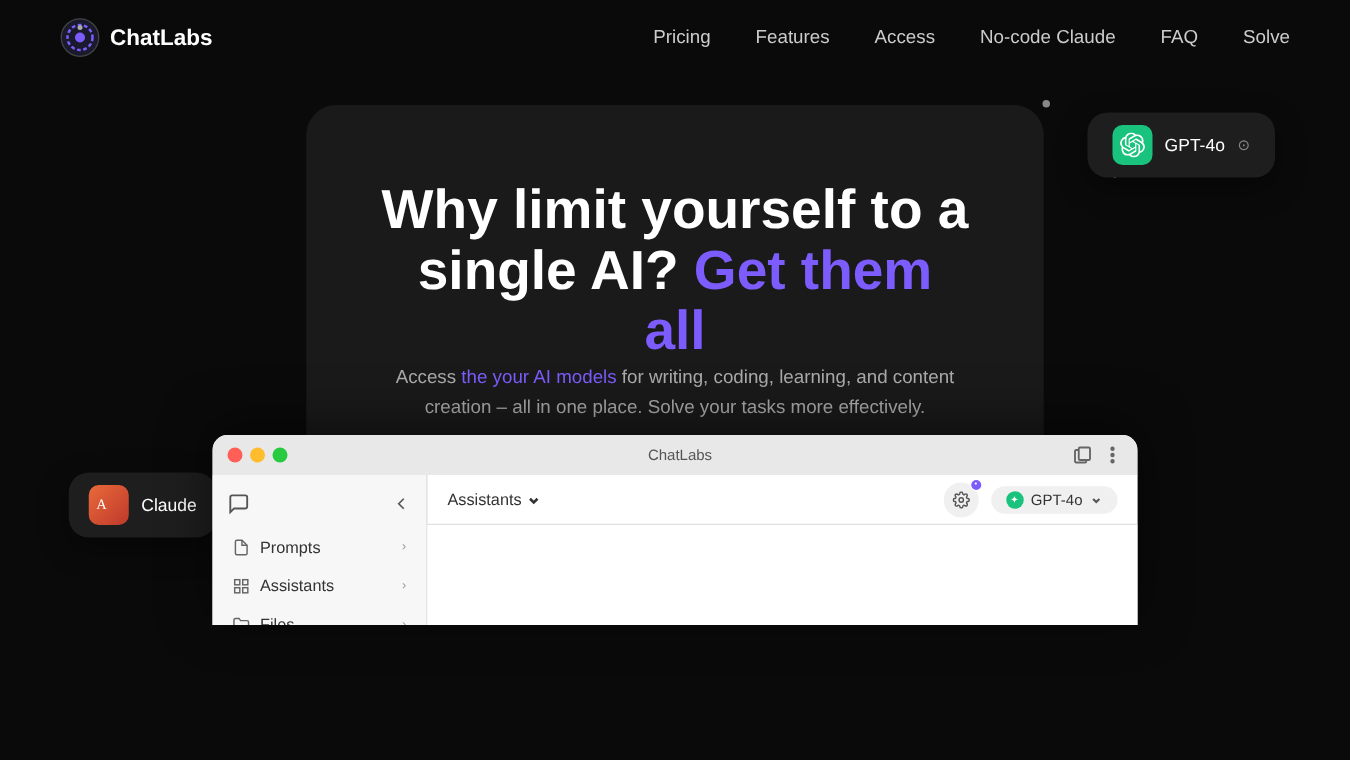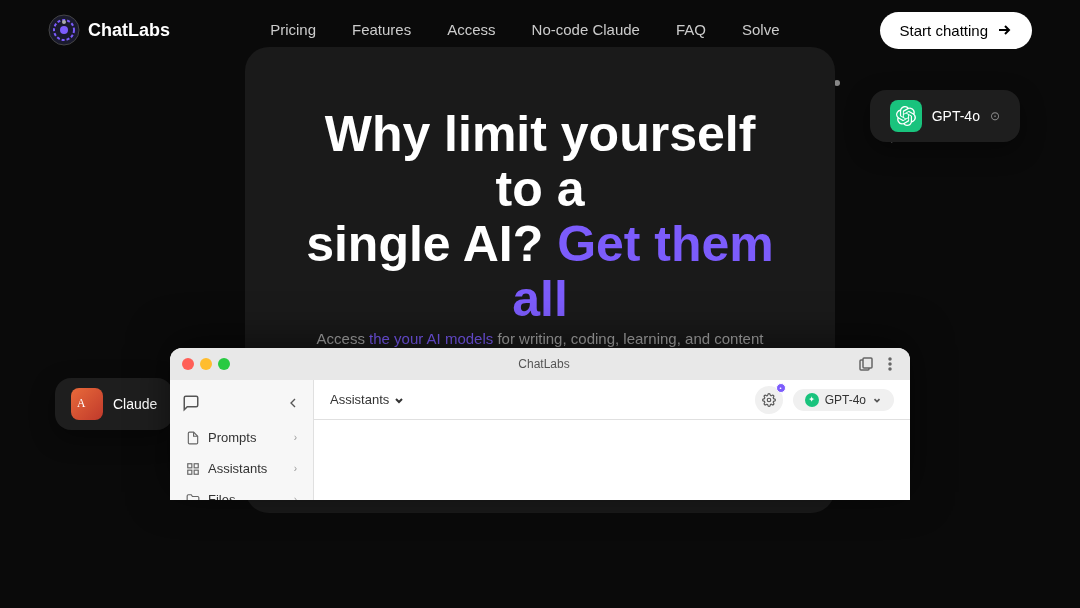--- a/index.html
+++ b/index.html
@@ -74,21 +74,21 @@
     .hero-card {
       background: #1a1a1a;
       border-radius: 24px;
       width: 590px;
       padding: 60px 60px 50px;
       text-align: center;
       position: relative;
       z-index: 5;
     }
     .hero-title {
-      font-size: 50px;
+      font-size: 44px;
       font-weight: 800;
       line-height: 1.1;
       color: #fff;
     }
     .hero-title-accent {
       color: #7c5cfc;
       text-align: right;
     }
     .hero-subtitle {
       font-size: 15px;
@@ -215,21 +215,21 @@
       color: #555;
     }
 
     
     .app-body {
       display: flex;
       height: 120px;
       background: #fff;
     }
     .app-sidebar {
-      width: 144px;
+      width: 172px;
       background: #f7f7f7;
       border-right: 1px solid #e0e0e0;
       display: flex;
       flex-direction: column;
       padding: 8px 0;
     }
     .sidebar-header {
       display: flex;
       align-items: center;
       justify-content: space-between;
@@ -329,26 +329,20 @@
 
   <ul class="nav-links">
     <li><a>Pricing</a></li>
     <li><a>Features</a></li>
     <li><a>Access</a></li>
     <li><a>No-code Claude</a></li>
     <li><a>FAQ</a></li>
     <li><a>Solve</a></li>
   </ul>
 
-  <button class="nav-cta">
-    <span>Start chatting</span>
-    <svg viewBox="0 0 16 16" fill="none" stroke="currentColor" stroke-width="2">
-      <path d="M3 8h10M9 4l4 4-4 4"></path>
-    </svg>
-  </button>
 </nav>
 
 <div class="hero-section" style="position:relative; height:430px;">
 
   <div class="float-card float-card-gpt">
     <div class="float-icon" style="background:#19c37d;">
       <svg width="20" height="20" viewBox="0 0 24 24" fill="white">
           <path d="M22.282 9.821a5.985 5.985 0 00-.516-4.91 6.046 6.046 0 00-6.51-2.9A6.065 6.065 0 004.981 4.18a5.985 5.985 0 00-3.998 2.9 6.046 6.046 0 00.743 7.097 5.98 5.98 0 00.51 4.911 6.051 6.051 0 006.515 2.9A5.985 5.985 0 0013.26 24a6.056 6.056 0 005.772-4.206 5.99 5.99 0 003.997-2.9 6.056 6.056 0 00-.747-7.073zM13.26 22.43a4.476 4.476 0 01-2.876-1.04l.141-.081 4.779-2.758a.795.795 0 00.392-.681v-6.737l2.02 1.168a.071.071 0 01.038.052v5.583a4.504 4.504 0 01-4.494 4.494zM3.6 18.304a4.47 4.47 0 01-.535-3.014l.142.085 4.783 2.759a.771.771 0 00.78 0l5.843-3.369v2.332a.08.08 0 01-.033.062L9.74 19.95a4.5 4.5 0 01-6.14-1.646zM2.34 7.896a4.485 4.485 0 012.366-1.973V11.6a.766.766 0 00.388.676l5.815 3.355-2.02 1.168a.076.076 0 01-.071 0L4.01 14.115a4.5 4.5 0 01-1.671-6.219zm16.55 3.866l-5.843-3.37 2.02-1.165a.075.075 0 01.071 0l4.808 2.777a4.5 4.5 0 01-.676 8.123v-5.677a.79.79 0 00-.38-.688zm2.007-3.023l-.141-.085-4.774-2.782a.776.776 0 00-.785 0L9.356 9.24V6.908a.08.08 0 01.033-.062l4.808-2.773a4.5 4.5 0 016.68 4.66zm-12.64 4.135l-2.02-1.164a.08.08 0 01-.038-.057V6.075a4.5 4.5 0 017.375-3.453l-.142.08-4.778 2.758a.795.795 0 00-.393.681zm1.097-2.365l2.602-1.5 2.607 1.5v2.999l-2.597 1.5-2.607-1.5z"></path>
         </svg>
     </div>

